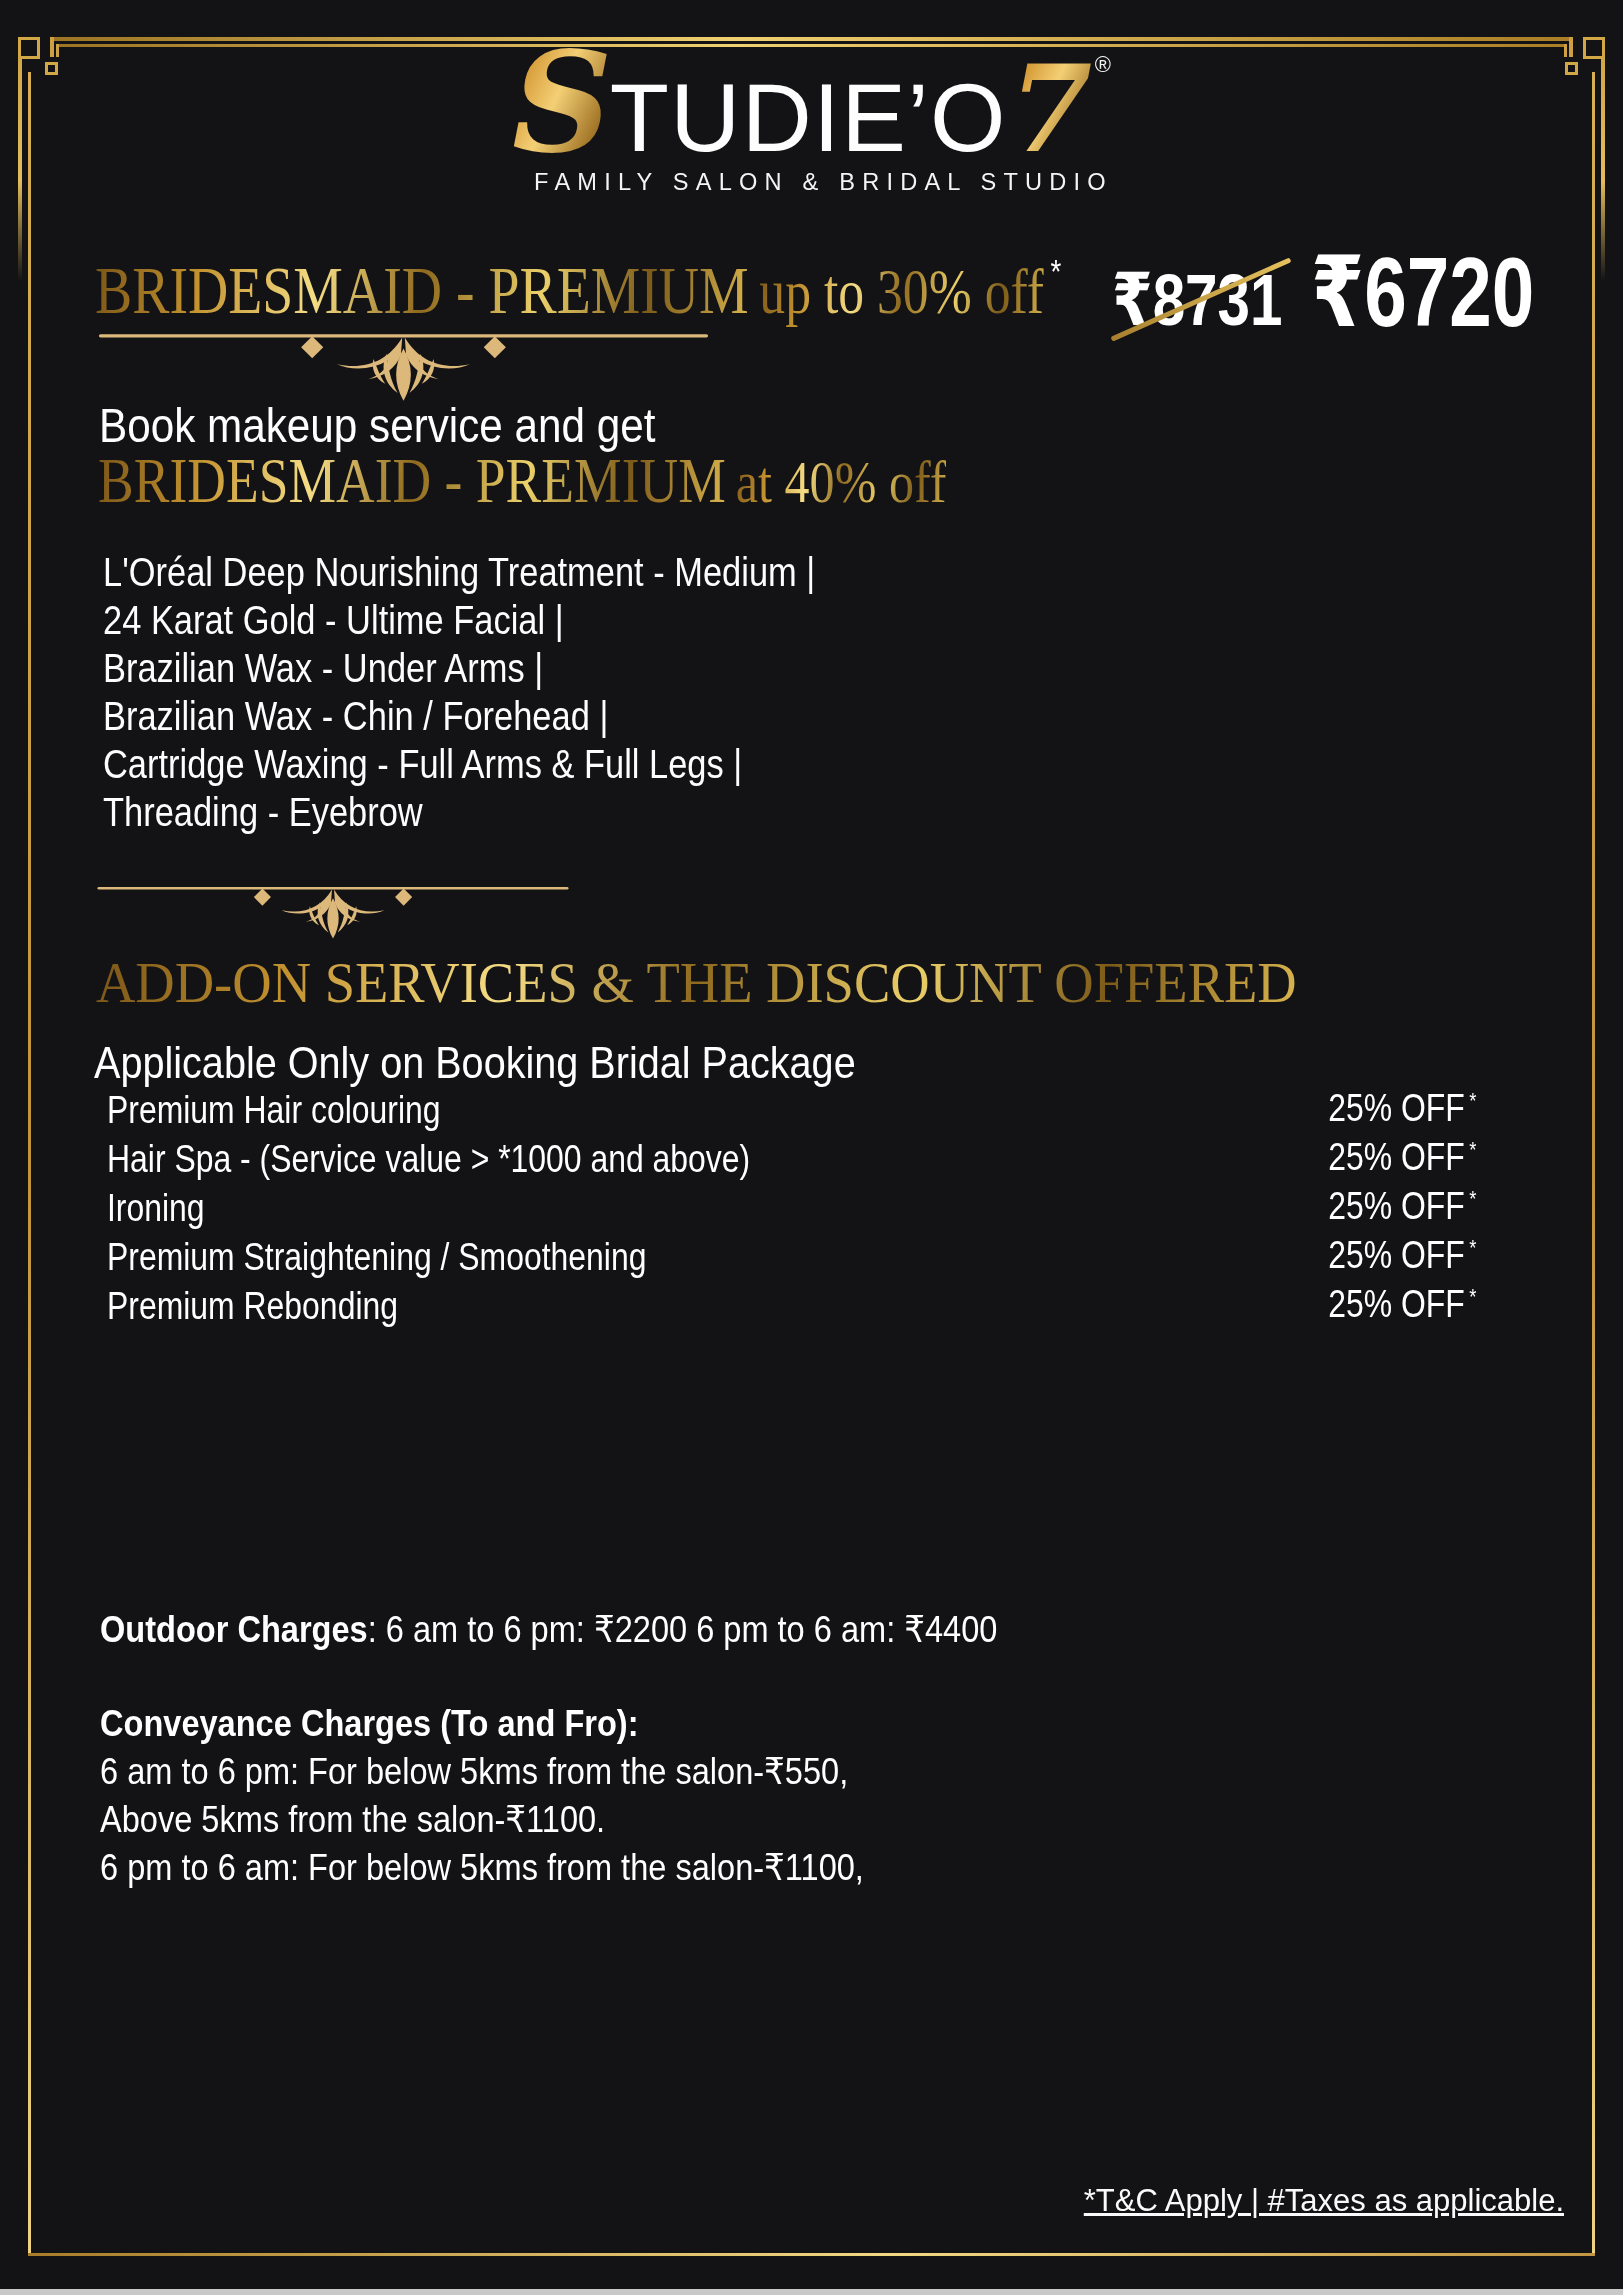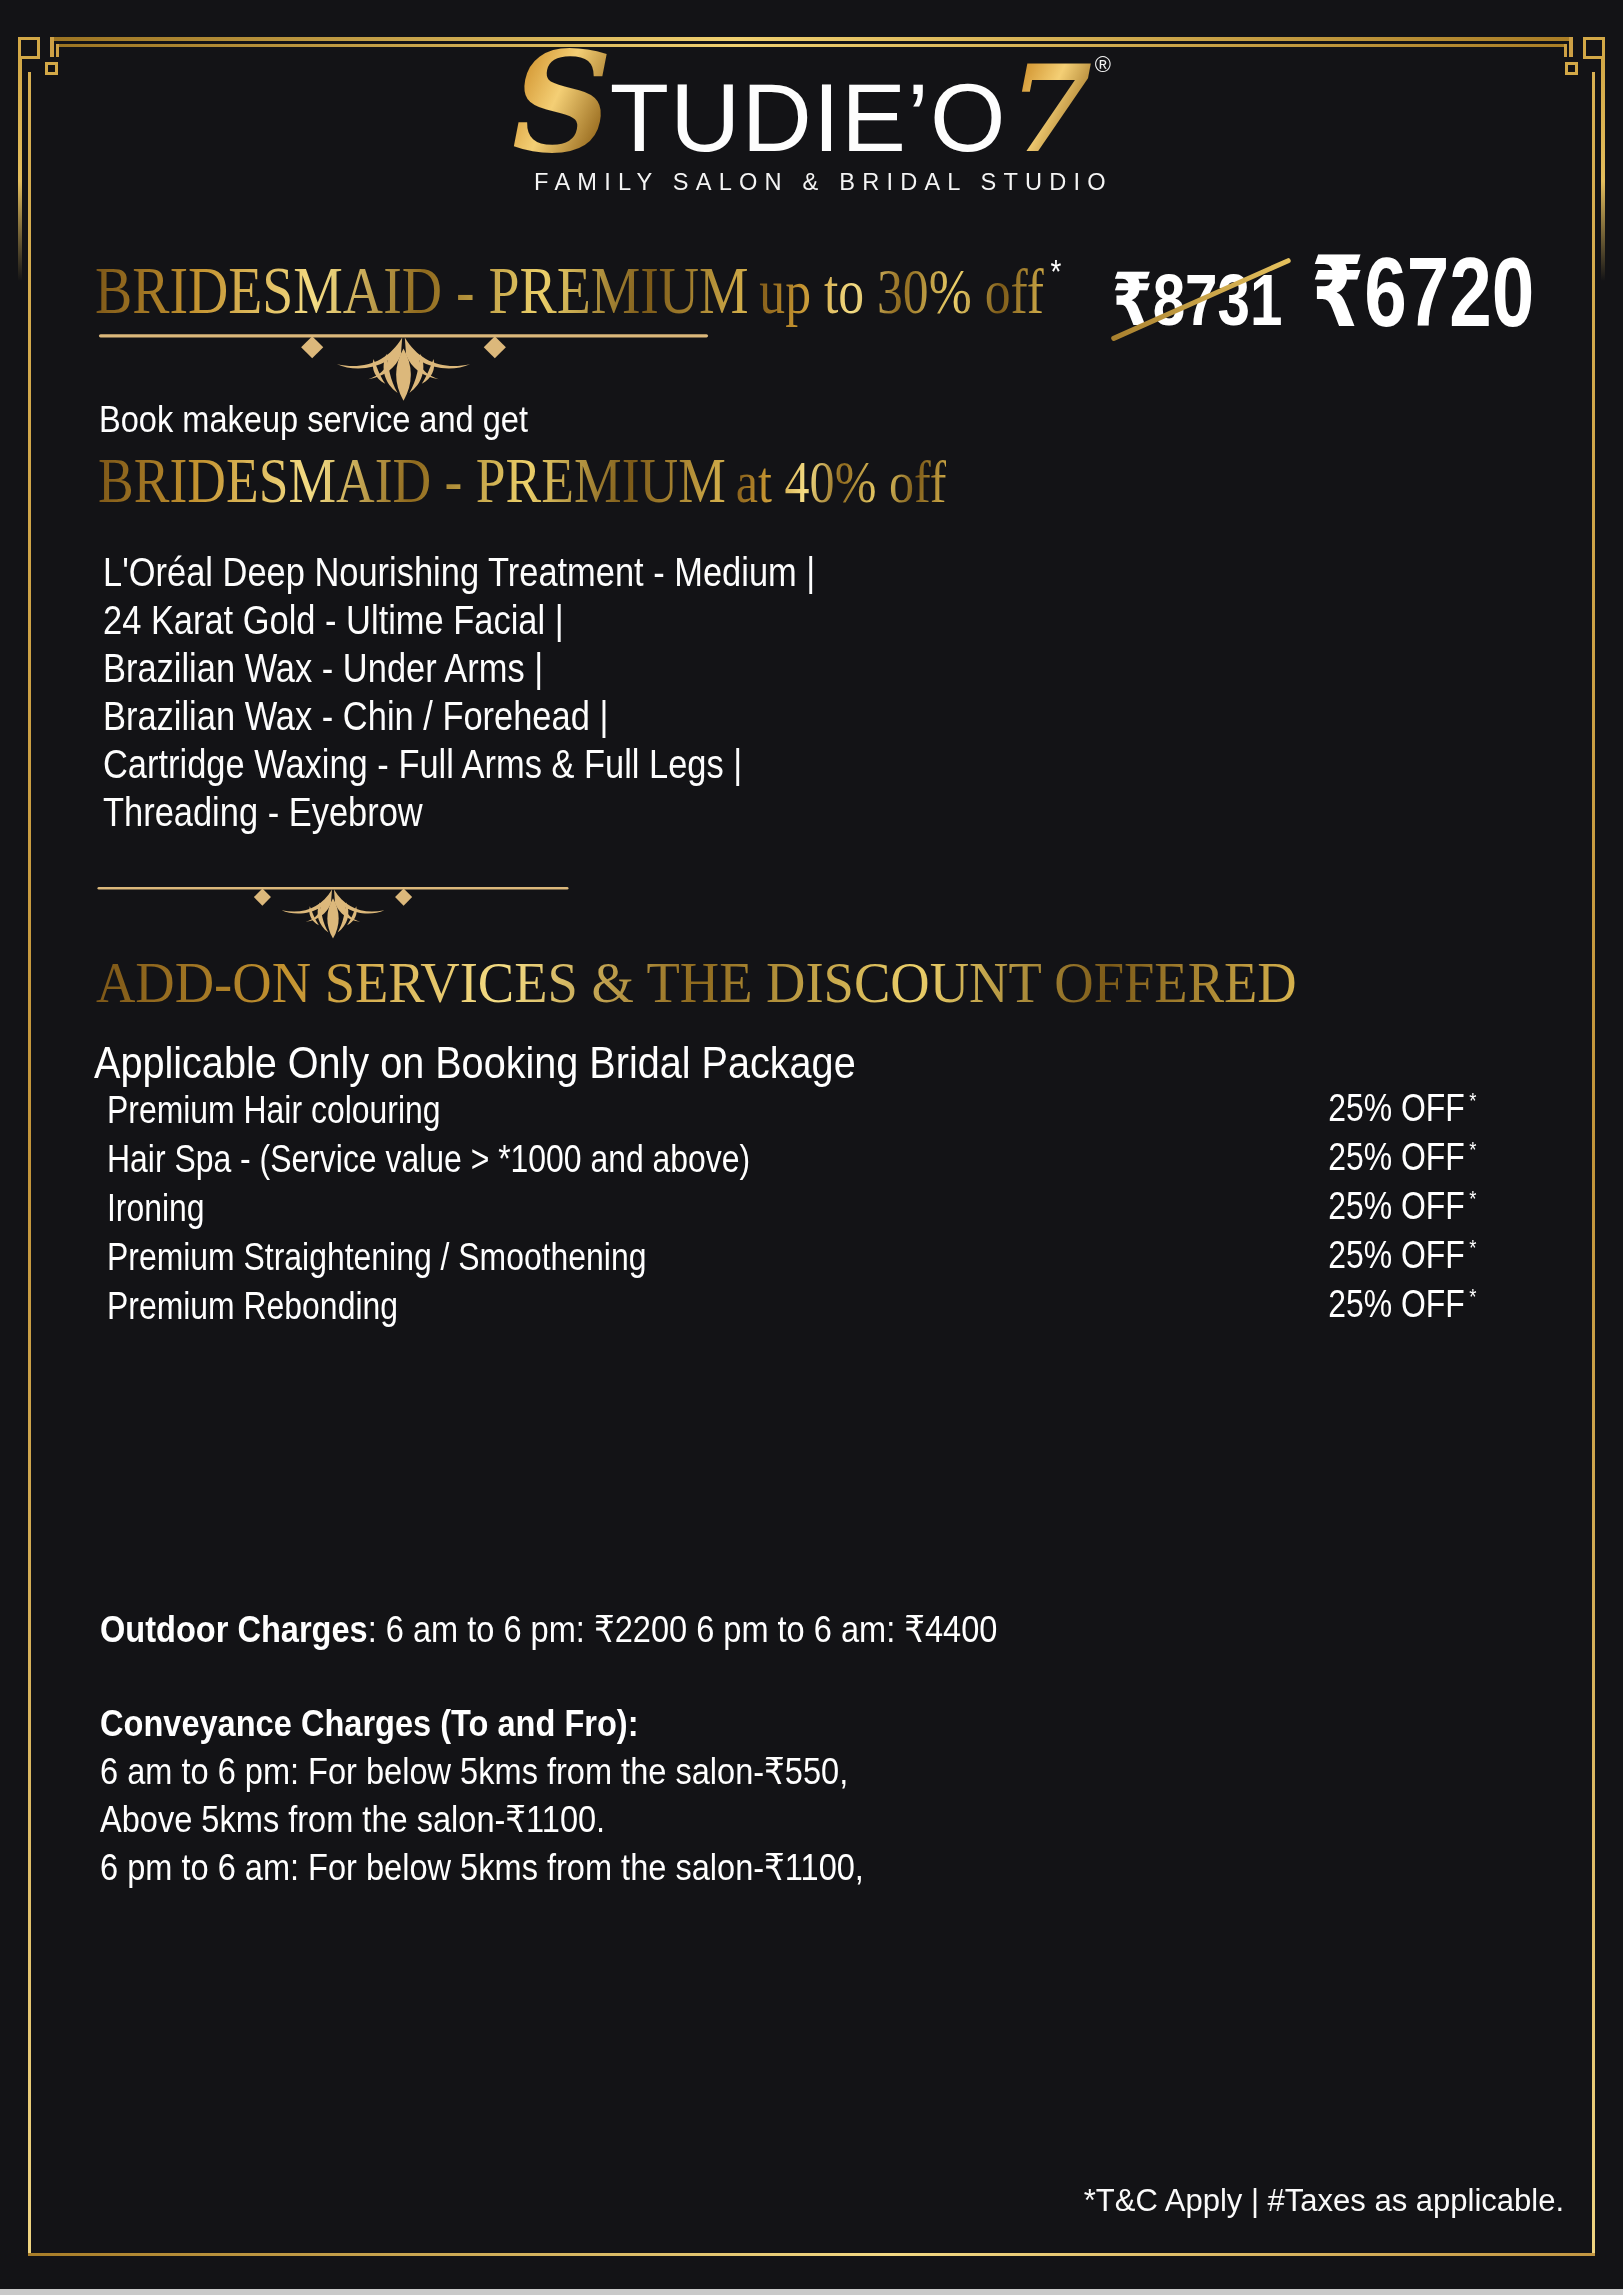--- a/index.html
+++ b/index.html
@@ -74,21 +74,21 @@
   .strike{position:absolute;left:-9.2px;top:46%;width:196px;height:5.2px;border-radius:2.6px;
     background:linear-gradient(90deg,#a8802e,#e6c25e);transform:rotate(-24deg);}
   .new-price{position:absolute;left:1311px;top:243px;line-height:1;font-size:98px;font-weight:700;white-space:nowrap;}
   .new-price .condL{transform:scaleX(.78);}
 
   
   .divider{position:absolute;}
   .divider svg{display:block;}
 
   
-  .offer2-intro{position:absolute;left:99px;top:400px;font-size:37px;line-height:1.1;white-space:nowrap;color:#fefefe;}
+  .offer2-intro{position:absolute;left:99px;top:400px;font-size:48px;line-height:1.1;white-space:nowrap;color:#fefefe;}
   .offer2-intro .condL{transform:scaleX(.88);}
   .h2wrap{position:absolute;left:98px;top:445px;white-space:nowrap;transform:scaleX(.85);transform-origin:0 0;}
   .h2-main{font-size:63px;}
   .h2-suffix{font-size:59px;margin-left:11.8px;}
   .price-6240{position:absolute;left:1305px;top:424px;font-size:113px;line-height:1;font-weight:700;white-space:nowrap;}
   .price-6240 .condL{transform:scaleX(.74);}
 
   
   .services{position:absolute;left:103px;top:548px;}
   .service-line{height:48px;line-height:48px;font-size:41px;white-space:nowrap;color:#fdfdfd;}
@@ -105,21 +105,21 @@
   .addon-star{font-size:22px;position:relative;top:-13px;margin-left:5.2px;}
 
   
   .charges{position:absolute;left:100px;top:1606px;font-size:37px;}
   .charge-line{height:48px;line-height:48px;white-space:nowrap;}
   .charge-line .condL{transform:scaleX(.88);}
   .charge-label{font-weight:700;}
   .gap70{height:46px;}
 
   
-  .footer-note{position:absolute;right:59px;top:2183px;font-size:31px;color:#fafafa;white-space:nowrap;}
+  .footer-note{position:absolute;right:59px;top:2183px;font-size:31px;color:#fafafa;white-space:nowrap;text-decoration:underline;}
 </style>
 </head>
 <body>
 
 <div class="page">
 
   <div>
     <div class="fl frame-top-outer"></div>
     <div class="fl frame-top-inner"></div>
     <div class="stub l"></div>

